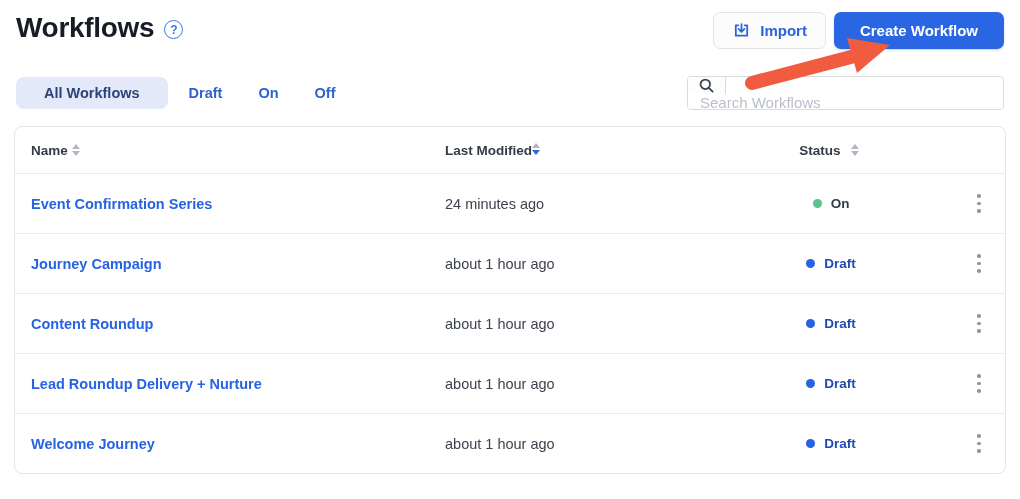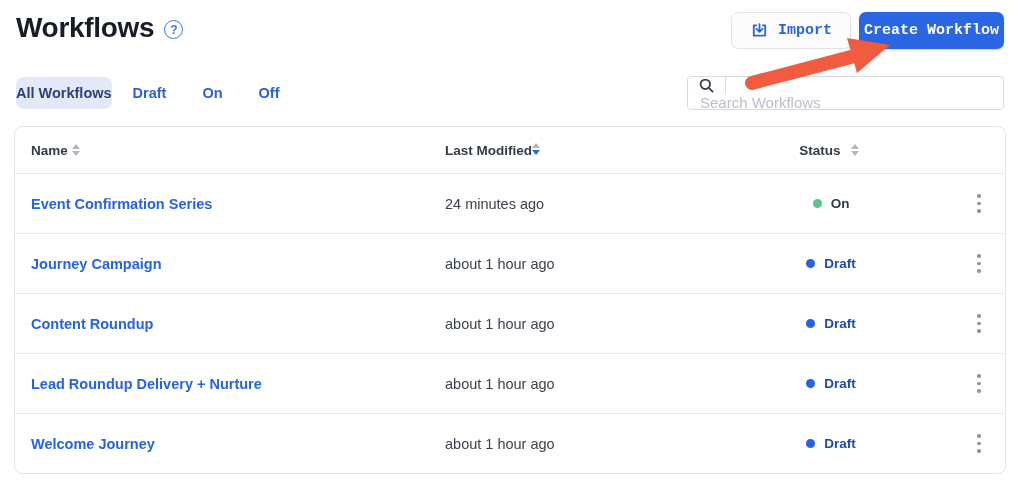--- a/index.html
+++ b/index.html
@@ -26,43 +26,42 @@
     width:19px; height:19px; border:1.6px solid #3b78e7; border-radius:50%;
     color:#3b78e7; font-size:12px; font-weight:700;
     display:flex; align-items:center; justify-content:center;
     margin-top:3px; cursor:pointer;
   }
   .header-actions { margin-left:auto; display:flex; gap:8px; }
   .btn {
     height:37px; display:inline-flex; align-items:center; justify-content:center;
     border-radius:7px; font-size:15px; font-weight:700; cursor:pointer;
     border:1px solid transparent;
-    font-family:Liberation Mono, monospace;
   }
   .btn-import {
     background:#fcfcfd; border-color:#e2e4e9; color:#2e64d9;
     padding:0 18px; gap:9px; font-weight:600;
     box-shadow:0 1px 1px rgba(0,0,0,0.02);
   }
   .btn-primary {
-    background:#2a66e4; color:#ffffff; padding:0 4px;
+    background:#2a66e4; color:#ffffff; padding:0 25px;
     box-shadow:0 1px 2px rgba(42,102,228,0.3);
   }
 
   
   .toolbar {
     position:absolute; top:76px; left:16px; right:16px;
     display:flex; align-items:center;
   }
   .tabs { display:flex; align-items:center; gap:6px; }
   .tab {
     padding:8px 15px; border-radius:8px; font-size:14.5px; font-weight:700;
     color:#2e63cf; cursor:pointer;
   }
-  .tab.active { background:#e3e9f9; color:#2c4377; padding:8px 0; }
+  .tab.active { background:#e3e9f9; color:#2c4377; padding:8px 28px; }
   .search {
     margin-left:auto; width:317px; height:34px;
     border:1px solid #d8dce2; border-radius:4px;
     display:flex; align-items:stretch; background:#ffffff; overflow:hidden;flex-direction:column;
   }
   .search-icon-cell {
     width:38px; display:flex; align-items:center; justify-content:center;
     border-right:1px solid #d8dce2; background:#fdfdfe; cursor:pointer;
   }
   .search input {

